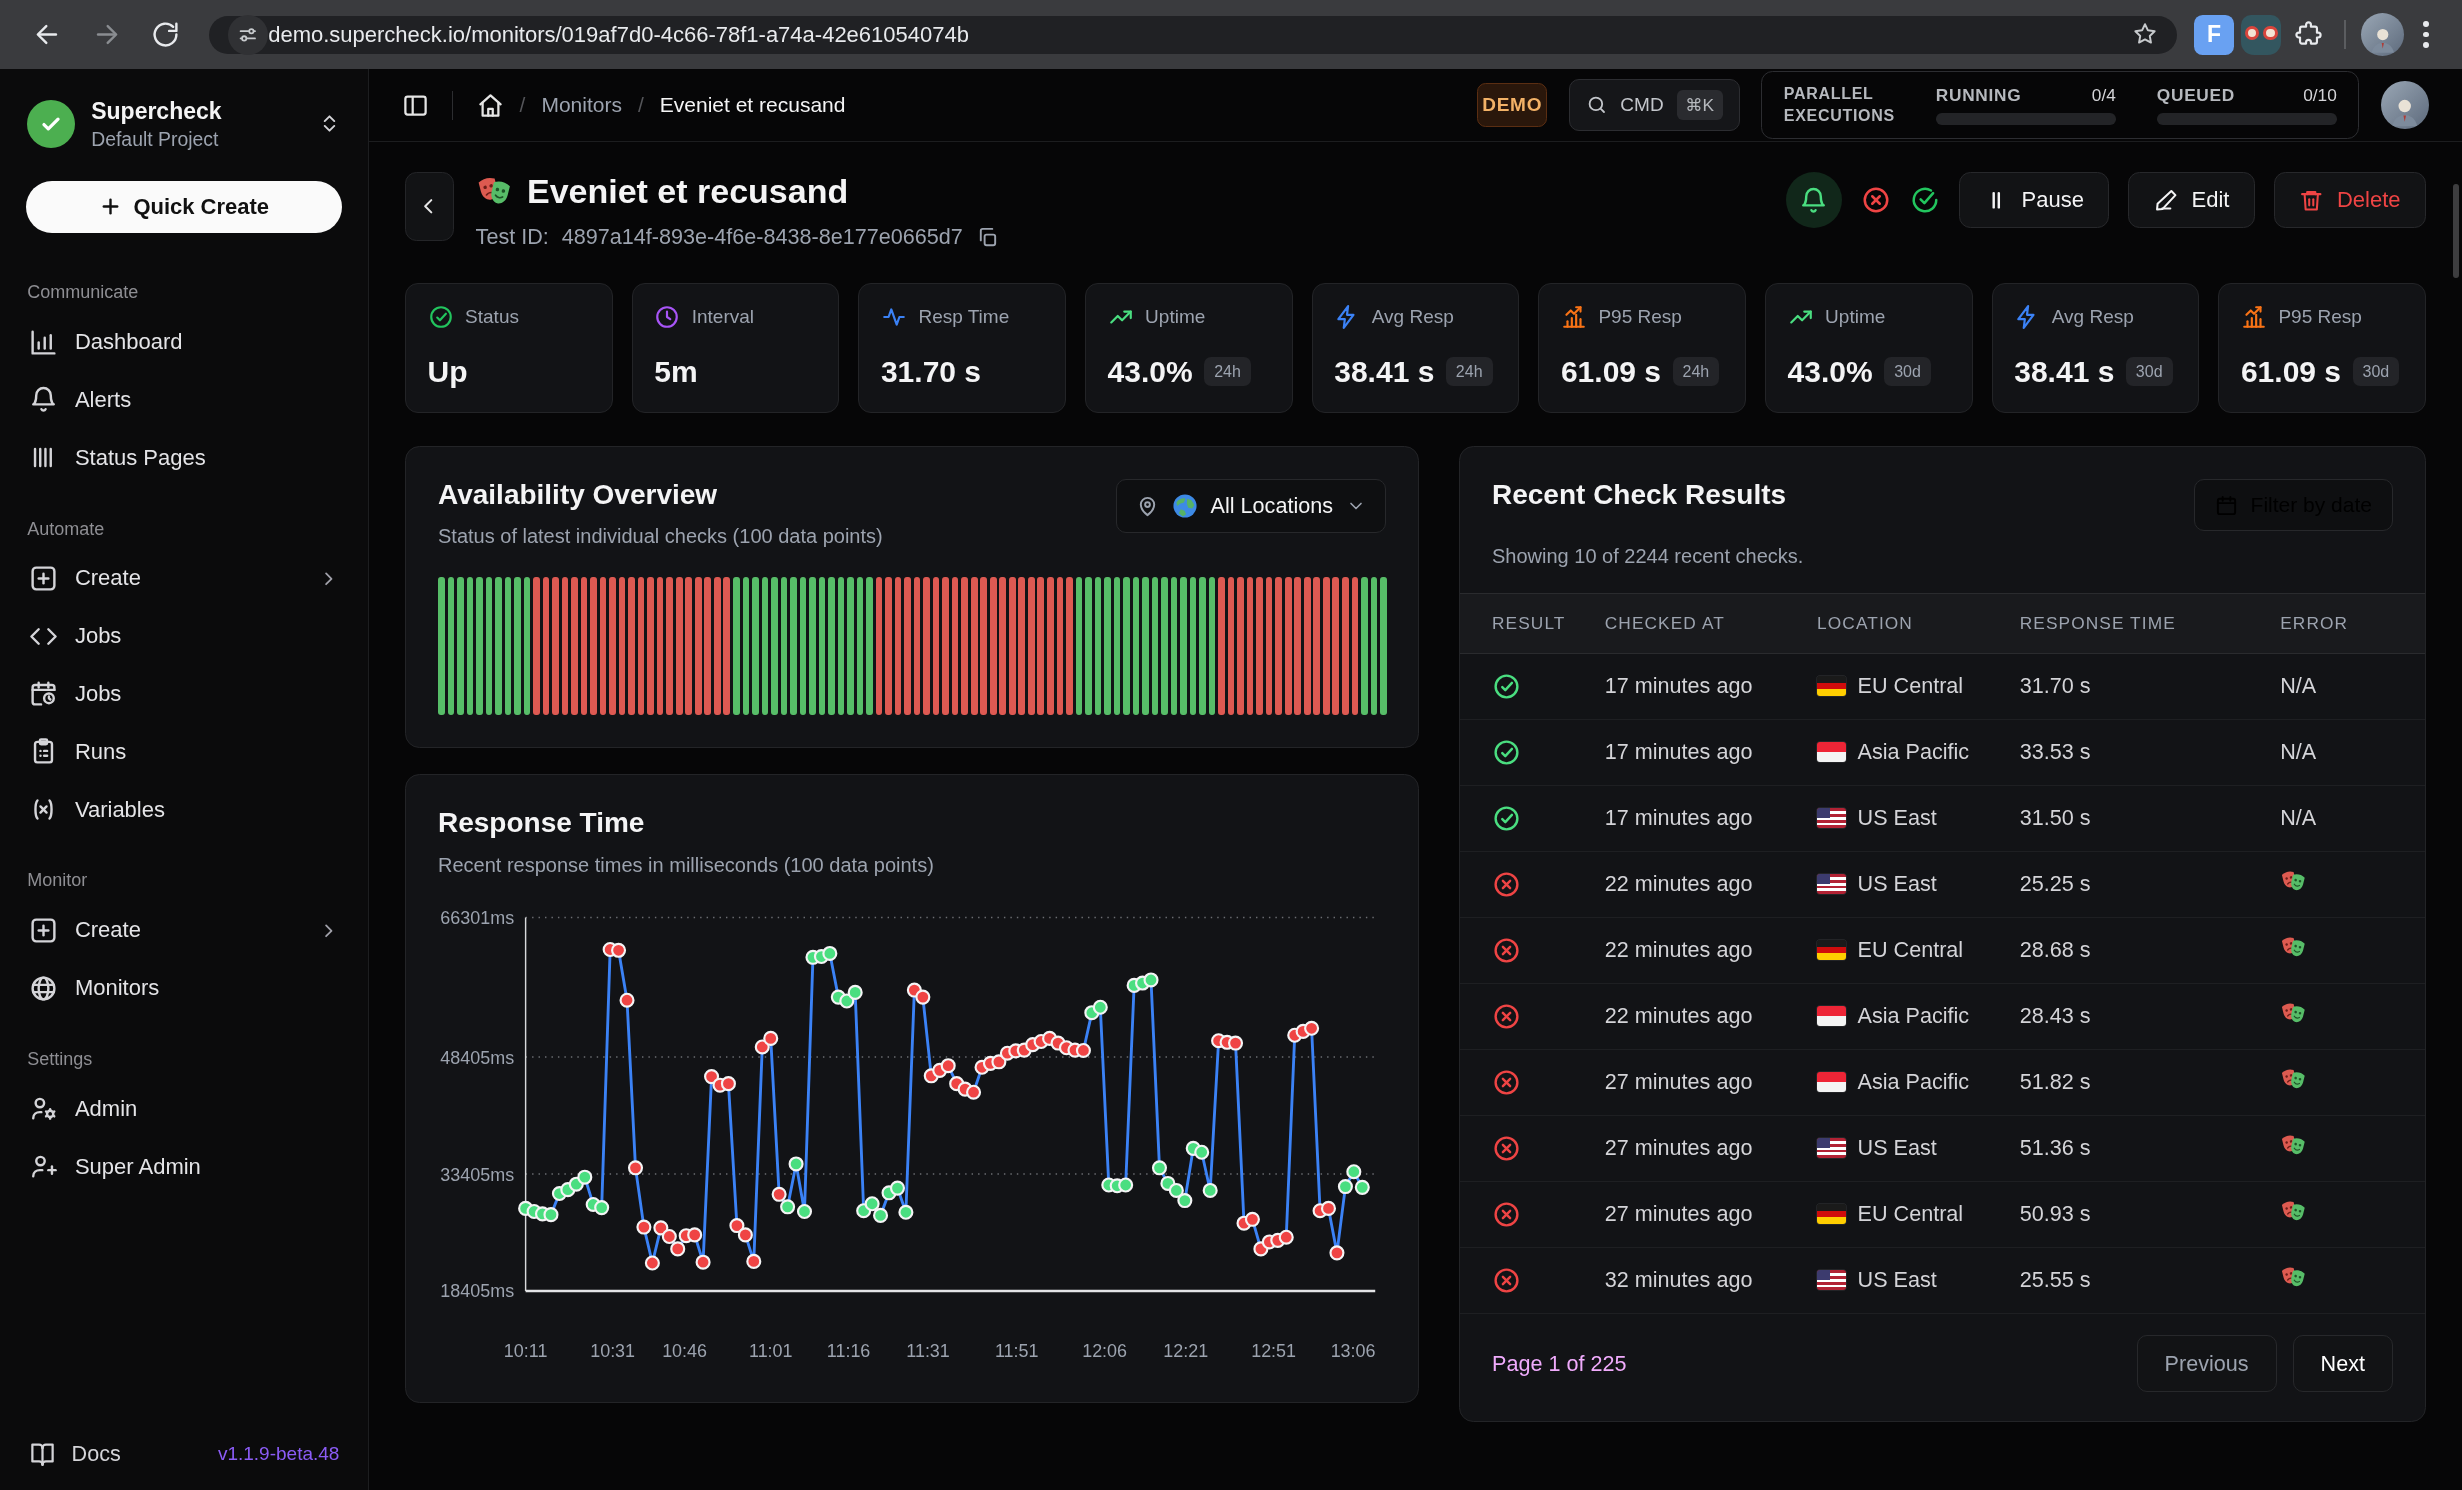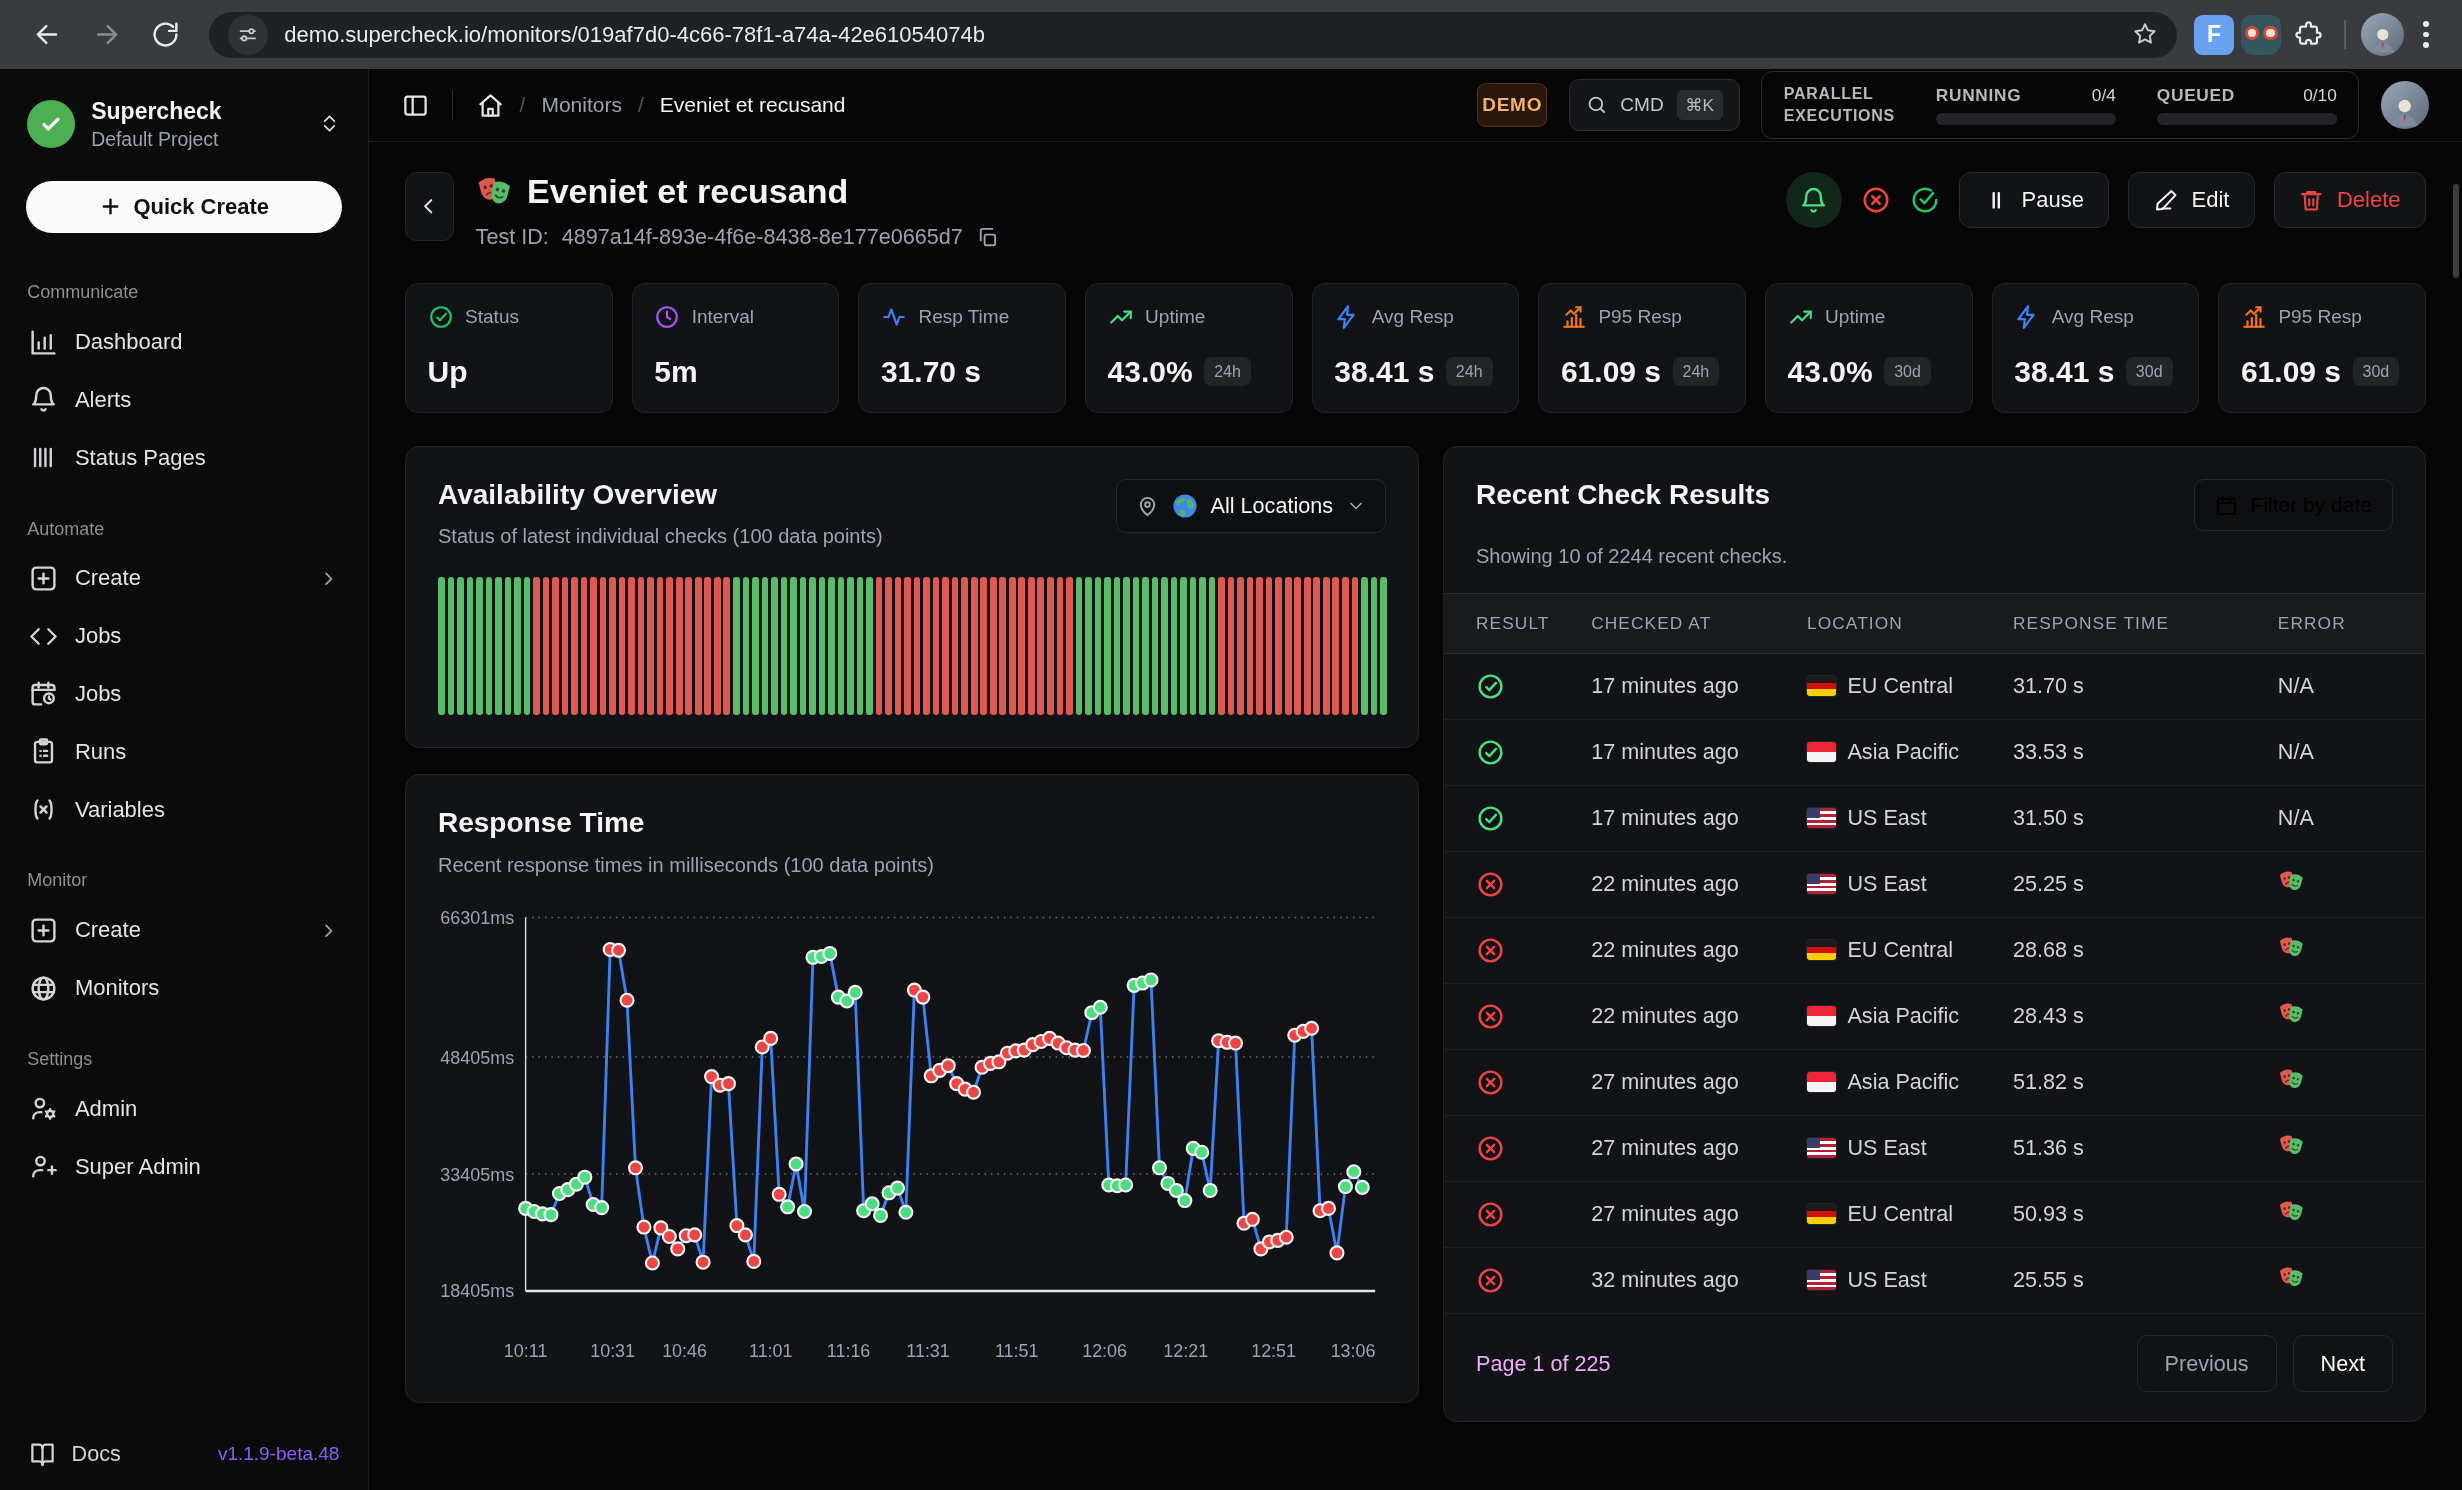--- a/index.html
+++ b/index.html
@@ -5,21 +5,21 @@
   *{box-sizing:border-box;margin:0;padding:0}
   html,body{width:2462px;height:1490px;overflow:hidden}
   body{font-family:"Liberation Sans",sans-serif;background:#000;color:#f4f4f5}
   .screen{width:2462px;height:1490px;display:flex;flex-direction:column;background:#000}
 
   
   .chrome{height:69px;background:#3a3b3e;display:flex;align-items:center;padding:0 21.6px;gap:7.2px;flex:0 0 auto}
   .nav-ic{width:52px;height:52px;border-radius:50%;display:flex;align-items:center;justify-content:center;color:#e8eaed}
   .nav-ic svg{width:29px;height:29px}
   .nav-ic.dim{color:#8a8d91}
-  .urlbar{flex:1;height:46px;background:#202124;border-radius:23px;margin:0 10px;display:flex;align-items:center;padding:0 19px;gap:16px;min-width:0}
+  .urlbar{flex:1;height:38px;background:#202124;border-radius:23px;margin:0 10px;display:flex;align-items:center;padding:0 19px;min-width:0}
   .urlbar .site-ic{width:40px;height:40px;border-radius:50%;background:#303134;display:flex;align-items:center;justify-content:center;color:#c7cacd;flex:0 0 auto}
   .urlbar .site-ic svg{width:21.6px;height:21.6px}
   .url-text{color:#e8eaed;font-size:22px;white-space:nowrap;overflow:hidden;flex:1}
   .urlbar .star{color:#c7cacd;flex:0 0 auto}
   .urlbar .star svg{width:26px;height:26px}
   .ext{width:40px;height:40px;display:flex;align-items:center;justify-content:center;flex:0 0 auto}
   .ext-f{background:#69a1f2;border-radius:8.6px;color:#fff;font-weight:bold;font-size:23px}
   .ext-robot{background:#33565f;border-radius:10px 10px 13px 13px;position:relative}
   .ext-robot i{position:absolute;top:11.5px;width:14.4px;height:14.4px;border:3.6px solid #d8453c;border-radius:50%;background:#f3e3d3}
   .ext-robot i.l{left:3.6px}.ext-robot i.r{right:3.6px}
@@ -106,21 +106,21 @@
   
   .stats{display:grid;grid-template-columns:repeat(9,1fr);gap:19px;margin-top:33px}
   .stat-card{background:#121316;border:1.4px solid #232427;border-radius:13px;padding:20px 21.6px;min-height:130px}
   .stat-head{display:flex;align-items:center;gap:11.5px;font-size:19px;color:#9ca3af}
   .stat-head .icn{display:flex}
   .stat-head .icn svg{width:26px;height:26px}
   .stat-val{margin-top:24.5px;font-size:30px;font-weight:700;display:flex;align-items:center;gap:11.5px;white-space:nowrap}
   .stat-badge{background:#232428;color:#9ca3af;font-size:16px;font-weight:400;border-radius:7.2px;padding:5.8px 10px}
 
   
-  .cols{display:grid;grid-template-columns:1014px 1fr;gap:24px;margin-top:33px;align-items:stretch}
+  .cols{display:grid;grid-template-columns:1014px 1fr;gap:40px;margin-top:33px;align-items:stretch}
   .card{background:#121316;border:1.4px solid #232427;border-radius:14.4px}
   .card-pad{padding:32px}
   .card h2{font-size:28px;font-weight:700}
   .card .sub{font-size:20px;color:#9ca3af;margin-top:14.4px}
 
   .avail-head{display:flex;align-items:flex-start}
   .loc-select{margin-left:auto;display:flex;align-items:center;gap:13px;background:#0e0f11;border:1.4px solid #27282b;border-radius:10px;padding:13px 19px;font-size:21.6px;cursor:pointer}
   .loc-select .pin{color:#9ca3af;display:flex}
   .loc-select svg.pin-svg{width:23px;height:23px}
   .loc-select .globe{width:26px;height:26px;display:flex}

